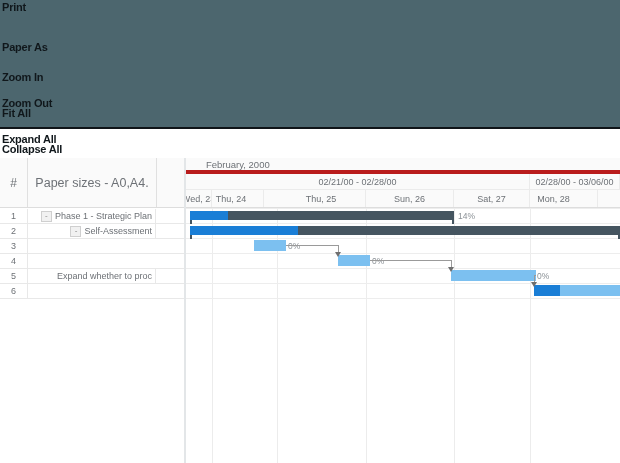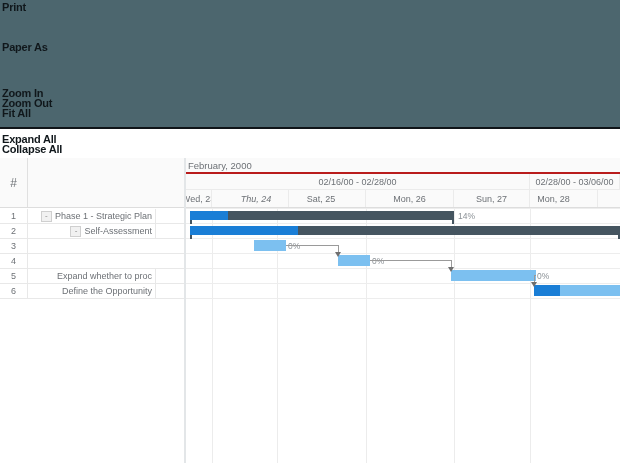--- a/index.html
+++ b/index.html
@@ -102,24 +102,24 @@
   .name-wrap{display:flex;align-items:center;}
   
   #chart-header{
     position:absolute;left:0;top:0;width:434px;height:50px;
     background:#fafafa;
     border-bottom:1px solid #dddddd;
     box-sizing:border-box;
   }
   .hdr-month{
     position:absolute;left:0;top:0;height:16px;width:434px;
-    display:flex;align-items:center;padding-left:2px;
+    display:flex;align-items:center;padding-left:20px;
     box-sizing:border-box;
     color:#6d7176;font-size:9.5px;
-    border-bottom:2px solid #b91c1c;
+    border-bottom:4px solid #b91c1c;
   }
   .hdr-week{
     position:absolute;top:16px;height:16px;
     display:flex;align-items:center;justify-content:center;
     color:#6d7176;font-size:9px;
     border-right:1px solid #ebebeb;
     border-bottom:1px solid #ebebeb;
     box-sizing:border-box;
   }
   .hdr-day{
@@ -172,32 +172,33 @@
     border-right:3px solid transparent;
     border-top:5px solid #6f6f6f;
   }
 </style>
 </head>
 <body>
 
 <div id="toolbar-panel">
   <div class="menu-label" style="top:2px">Print</div>
   <div class="menu-label" style="top:42px">Paper As</div>
-  <div class="menu-label" style="top:88px">Zoom In</div>
+  <div class="menu-label" style="top:72px">Zoom In</div>
   <div class="menu-label" style="top:98px">Zoom Out</div>
   <div class="menu-label" style="top:108px">Fit All</div>
   <div class="menu-label" style="top:134px">Expand All</div>
   <div class="menu-label" style="top:144px">Collapse All</div>
 </div>
 
 <div id="gantt-root">
 
   <div id="grid-pane">
     <div id="grid-header">
       <div class="cell-num">#</div>
+      <div class="cell-name">Paper sizes - A0,A4.</div>
       <div class="cell-extra"></div>
     </div>
     <div id="grid-rows">
         <div class="grid-row" style="top: 51px;">
           <div class="g-num">1</div>
           <div class="g-name">
             <span class="name-wrap">
               <span class="tree-toggle">-</span>
               <span>Phase 1 - Strategic Plan</span>
             </span>
@@ -226,45 +227,40 @@
           <div class="g-num">5</div>
           <div class="g-name">
             <span class="name-wrap">
               <span>Expand whether to proc</span>
             </span>
           </div>
           <div class="g-extra"></div>
         </div>
         <div class="grid-row" style="top: 126px;">
           <div class="g-num">6</div>
-          <div class="g-name">
-            <span class="name-wrap">
-              <span>Define the Opportunity</span>
-            </span>
-          </div>
           <div class="g-extra"></div>
         </div>
       </div>
   </div>
 
   <div id="splitter"></div>
 
   <div id="chart-pane">
     <div id="chart-header">
       <div class="hdr-month">February, 2000</div>
       <div id="week-cells">
-          <div class="hdr-week" style="left: 0px; width: 344px;">02/16/00 - 02/28/00</div>
+          <div class="hdr-week" style="left: 0px; width: 344px;">02/21/00 - 02/28/00</div>
           <div class="hdr-week" style="left: 344px; width: 90px;">02/28/00 - 03/06/00</div>
         </div>
       <div id="day-cells">
           <div class="hdr-day" style="left: 0px; width: 26px;">Wed, 23</div>
-          <div class="hdr-day" style="left: 38px; width: 65px; font-style: italic;">Thu, 24</div>
-          <div class="hdr-day" style="left: 91px; width: 89px;">Sat, 25</div>
-          <div class="hdr-day" style="left: 180px; width: 88px;">Mon, 26</div>
-          <div class="hdr-day" style="left: 268px; width: 76px;">Sun, 27</div>
+          <div class="hdr-day" style="left: 13px; width: 65px;">Thu, 24</div>
+          <div class="hdr-day" style="left: 91px; width: 89px;">Thu, 25</div>
+          <div class="hdr-day" style="left: 180px; width: 88px;">Sun, 26</div>
+          <div class="hdr-day" style="left: 268px; width: 76px;">Sat, 27</div>
           <div class="hdr-day" style="left: 324px; width: 88px;">Mon, 28</div>
         </div>
     </div>
     <div id="chart-body">
         <div class="col-line" style="left: 26px;"></div>
         <div class="col-line" style="left: 91px;"></div>
         <div class="col-line" style="left: 180px;"></div>
         <div class="col-line" style="left: 268px;"></div>
         <div class="col-line" style="left: 344px;"></div>
         <div class="row-line" style="top: 0px;"></div>

